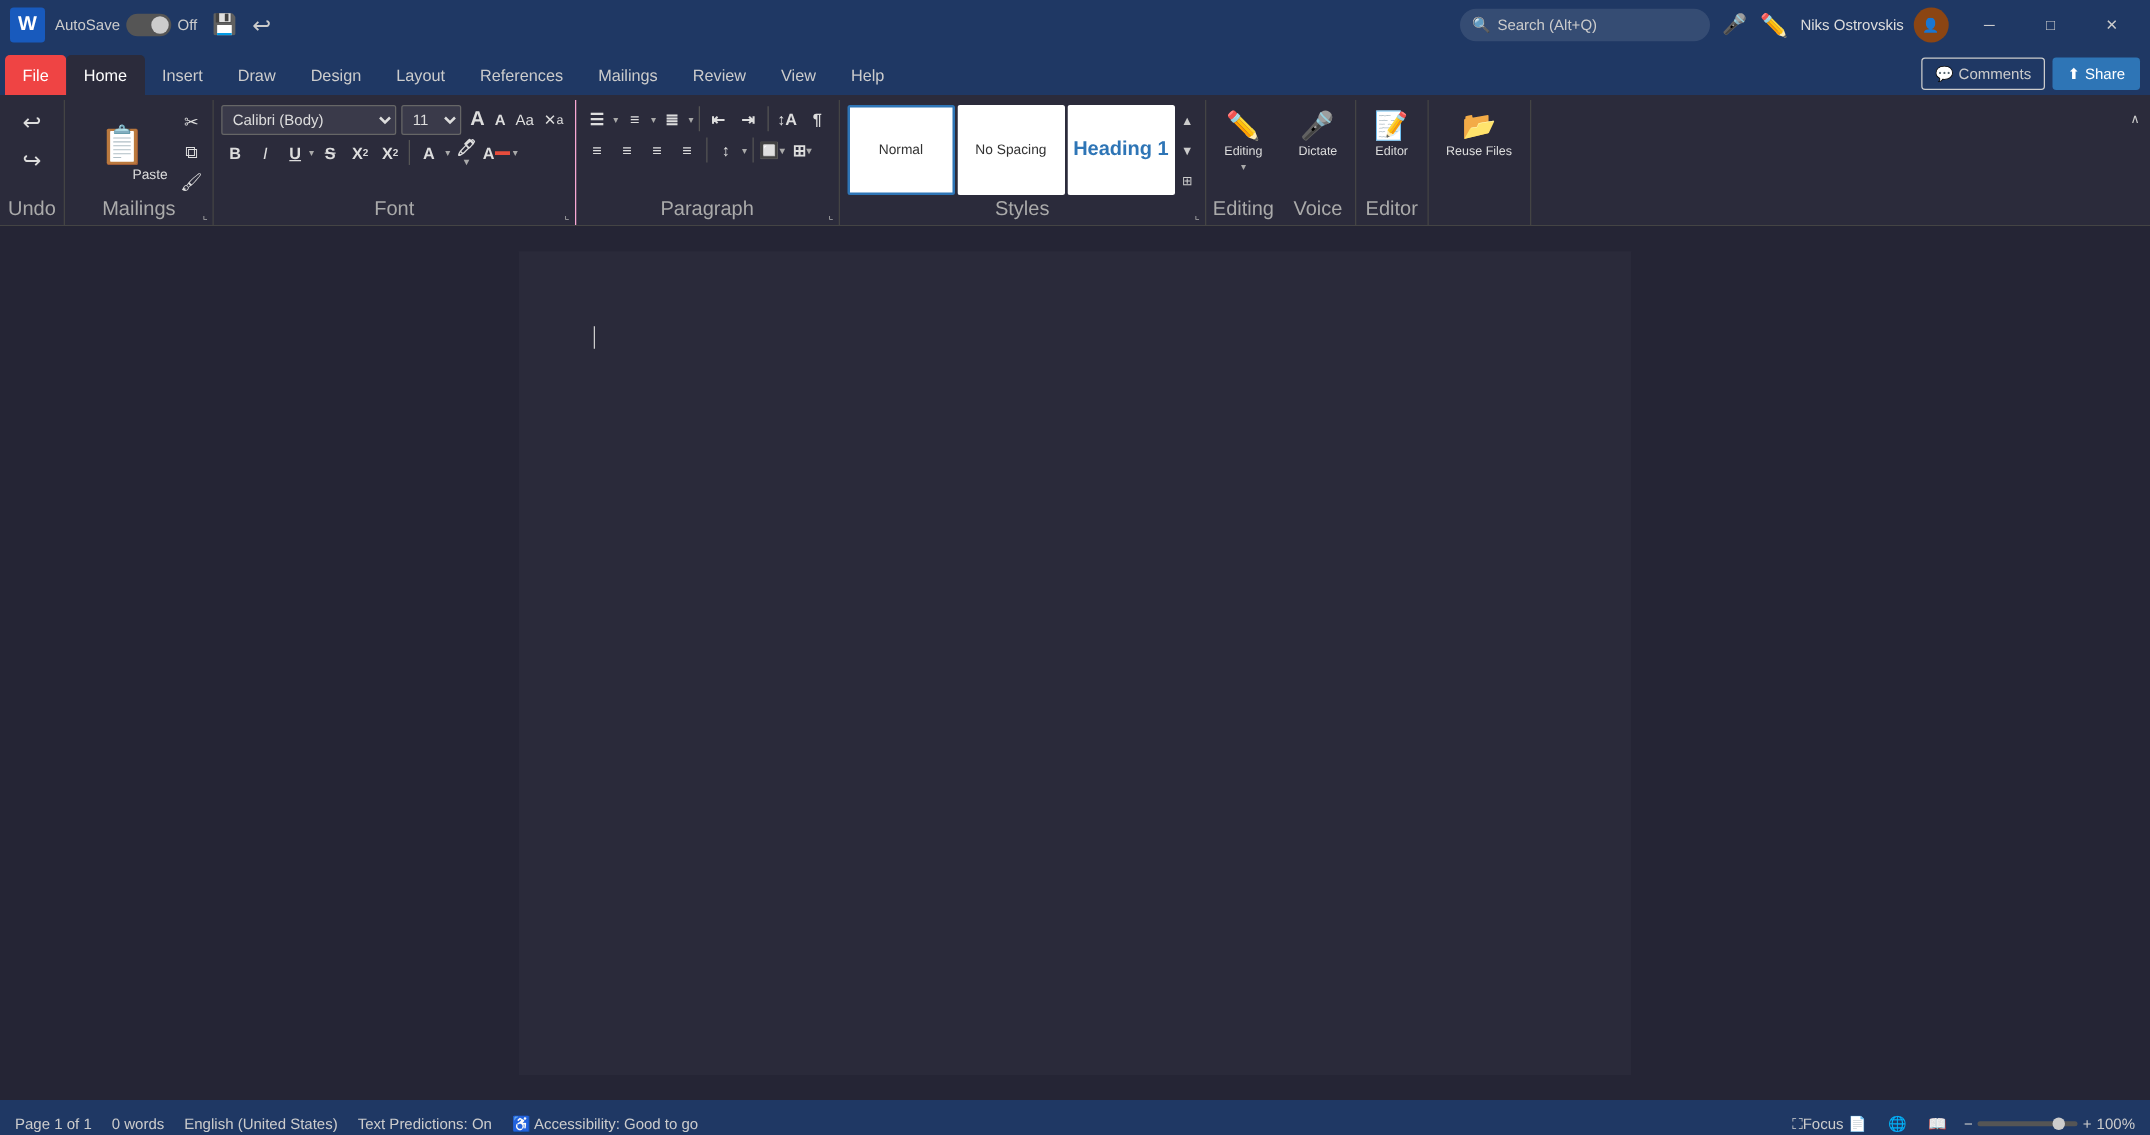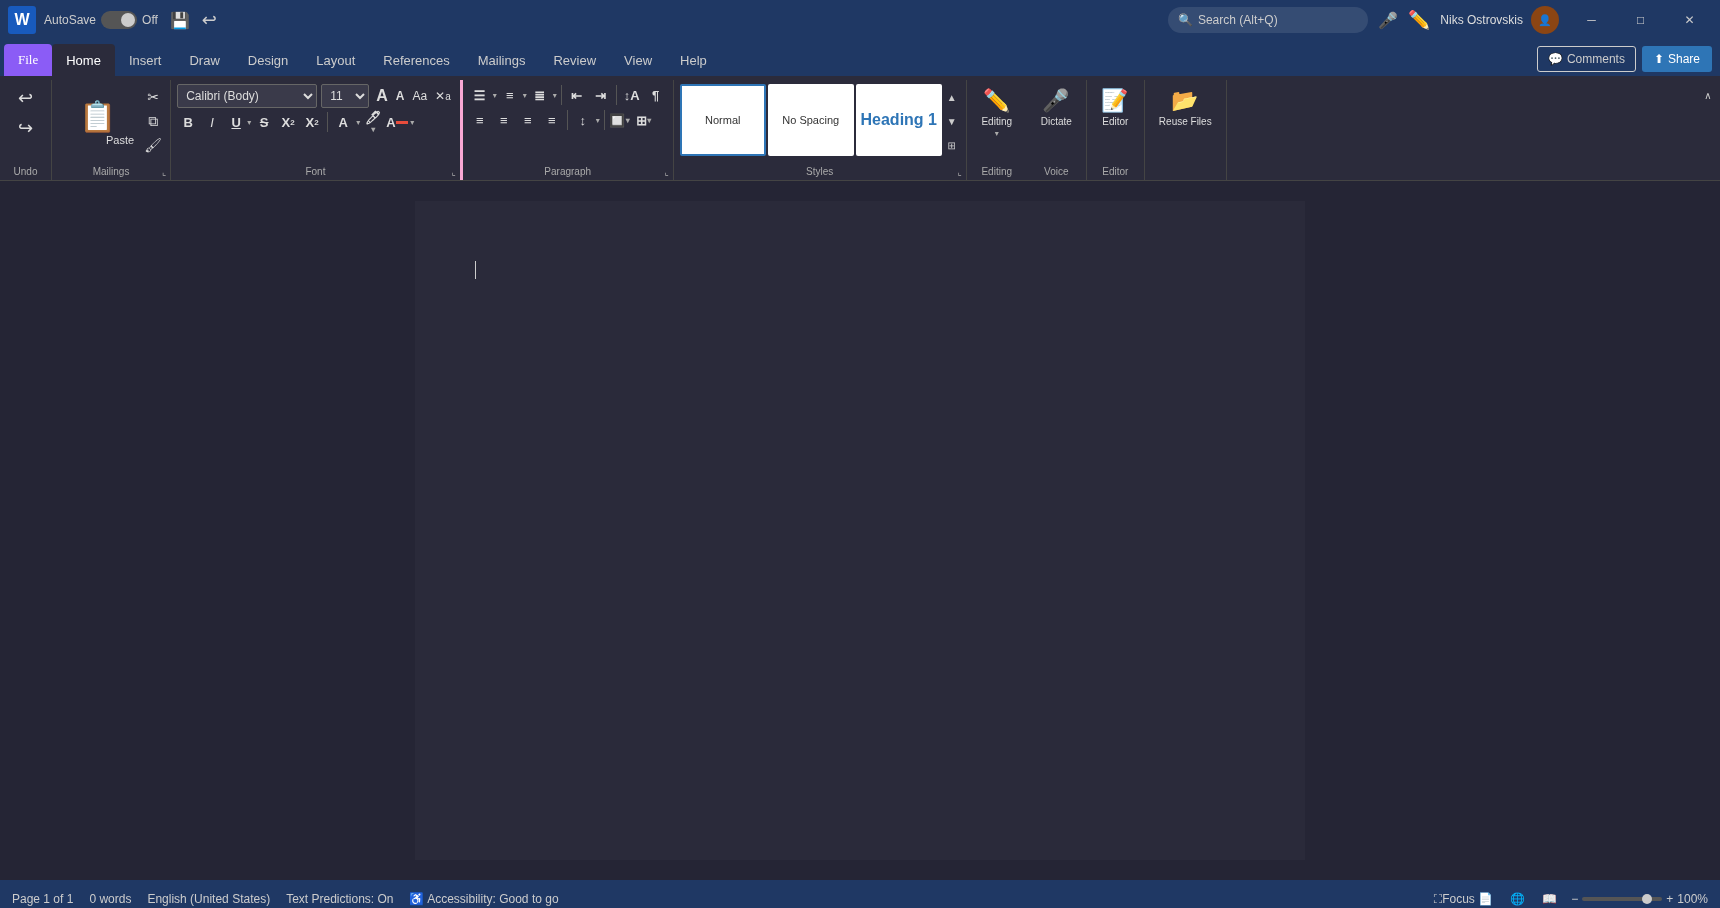--- a/index.html
+++ b/index.html
@@ -159,24 +159,23 @@
       cursor: pointer;
       border-radius: 4px 4px 0 0;
       color: #ccc;
       position: relative;
     }
     .tab-item.active {
       background: #2b2b3b;
       color: #fff;
     }
     .tab-item.file {
-      background: #8b5cf6;
+      background: #ef4444;
       color: #fff;
       border-radius: 4px 4px 0 0;
-      font-family: Liberation Serif, serif;
     }
     .tab-bar-right {
       margin-left: auto;
       display: flex;
       align-items: center;
       gap: 6px;
       padding-right: 8px;
       padding-bottom: 4px;
     }
     .comments-btn {
@@ -291,21 +290,21 @@
       border-radius: 2px;
       font-size: 14px;
       color: #ddd;
     }
 
     
     .font-group {
       padding: 4px 6px;
       display: flex;
       flex-direction: column;
-      border-right: 3px solid #f9a8d4;
+      border-right: 1px solid #f9a8d4;
       position: relative;
       min-width: 220px;
     }
     .font-group-content {
       padding-bottom: 18px;
     }
     .font-dropdowns {
       display: flex;
       gap: 4px;
       margin-bottom: 3px;
@@ -573,21 +572,21 @@
       height: 18px;
       display: flex;
       align-items: center;
       justify-content: center;
       font-size: 12px;
       cursor: pointer;
       border-radius: 2px;
     }
 
     .ribbon-group-label-text {
-      font-size: 10px;
+      font-size: 16px;
       color: #aaa;
       text-align: center;
       position: absolute;
       bottom: 3px;
       left: 0;
       width: 100%;
     }
     .expand-icon {
       position: absolute;
       bottom: 3px;

